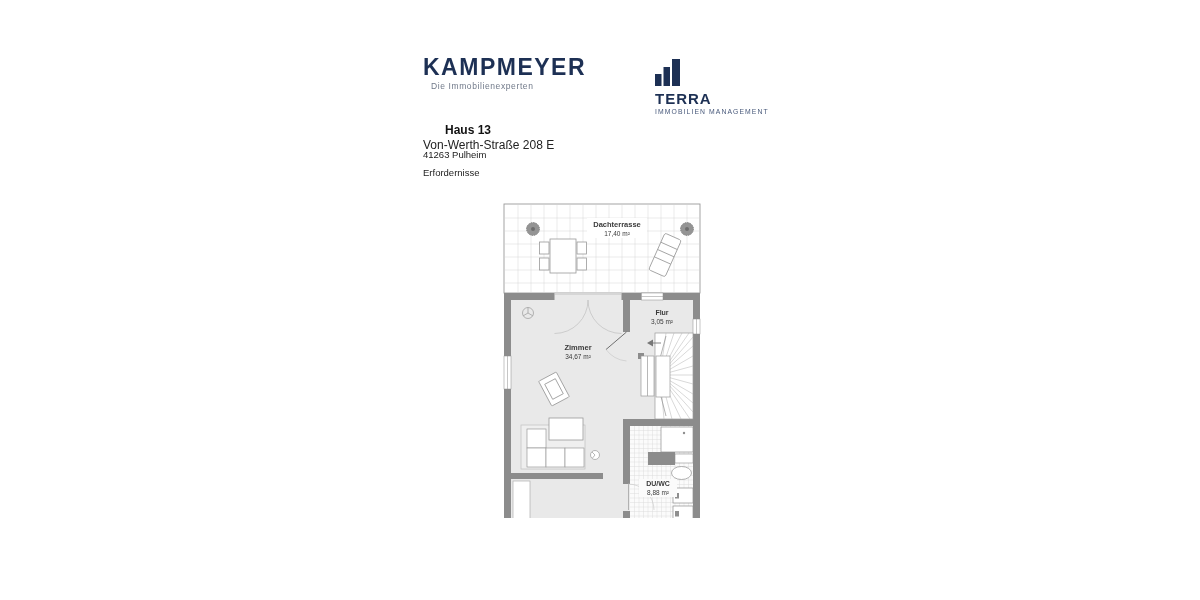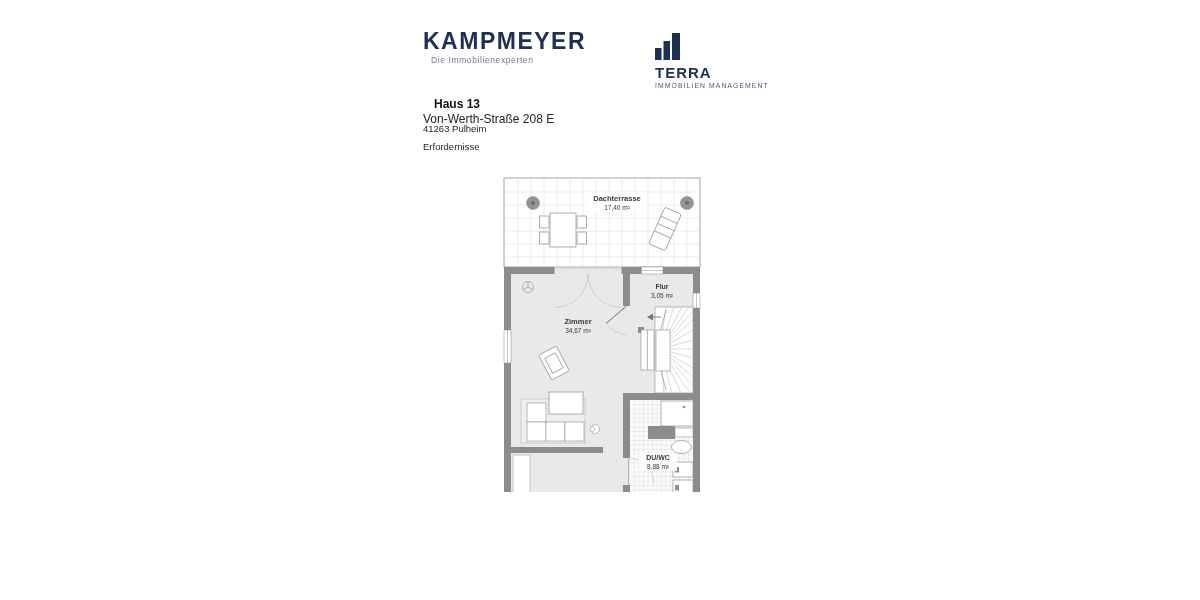--- a/index.html
+++ b/index.html
@@ -1,27 +1,27 @@
 <!DOCTYPE html>
 <html><head>
 <meta charset="utf-8">
 <style>
   html,body{margin:0;padding:0;background:#fff;}
   .page{position:relative;width:1200px;height:492px;background:#ffffff;
-        font-family:"Liberation Sans",sans-serif;overflow:hidden;color:#1a1a1a;}
+        font-family:"Liberation Sans",sans-serif;overflow:hidden;color:#1a1a1a;margin-top:26px;}
   
   .km-logo{position:absolute;left:423px;top:30px;}
   .km-word{font-size:23px;font-weight:bold;letter-spacing:1.5px;color:#1d3054;line-height:23px;}
   .km-tag{font-size:8.5px;letter-spacing:0.6px;color:#707989;margin-top:2px;padding-left:8px;}
   .terra-logo{position:absolute;left:655px;top:31px;display:flex;align-items:flex-start;flex-direction:column;}
   .terra-bars{width:26px;height:30px;margin-right:6px;}
   .terra-word{font-size:15px;font-weight:bold;letter-spacing:1px;color:#1d3054;line-height:15px;margin-top:4px;}
   .terra-tag{font-size:6.8px;letter-spacing:1.1px;color:#47587a;margin-top:2px;}
   
-  .house-title{position:absolute;left:434px;top:97px;font-size:12px;font-weight:bold;color:#111;}
+  .house-title{position:absolute;left:445px;top:97px;font-size:12px;font-weight:bold;color:#111;}
   .addr1{position:absolute;left:423px;top:112px;font-size:12px;color:#222;}
   .addr2{position:absolute;left:423px;top:123px;font-size:9.5px;color:#222;}
   .floor-label{position:absolute;left:423px;top:141px;font-size:9.5px;color:#222;}
   .specs{position:absolute;left:582px;top:111px;width:200px;text-align:right;font-size:9.5px;color:#222;line-height:11px;}
   
   .plan{position:absolute;left:503px;top:177px;width:200px;height:345px;}
   .plan-caption{position:absolute;left:503px;top:519px;width:199px;text-align:right;
                 font-size:5px;color:#8d8d8d;}
   
   .disclaimer{position:absolute;left:423px;top:544px;width:352px;font-size:5.7px;

